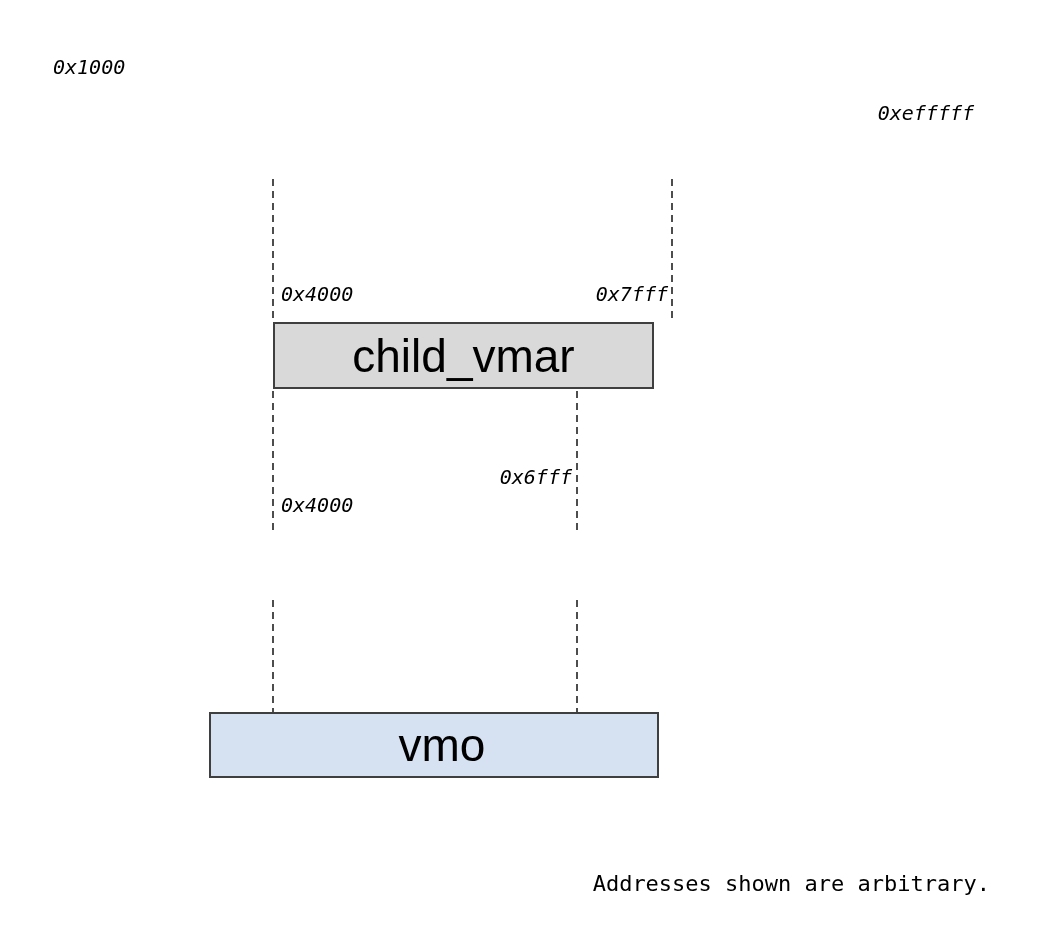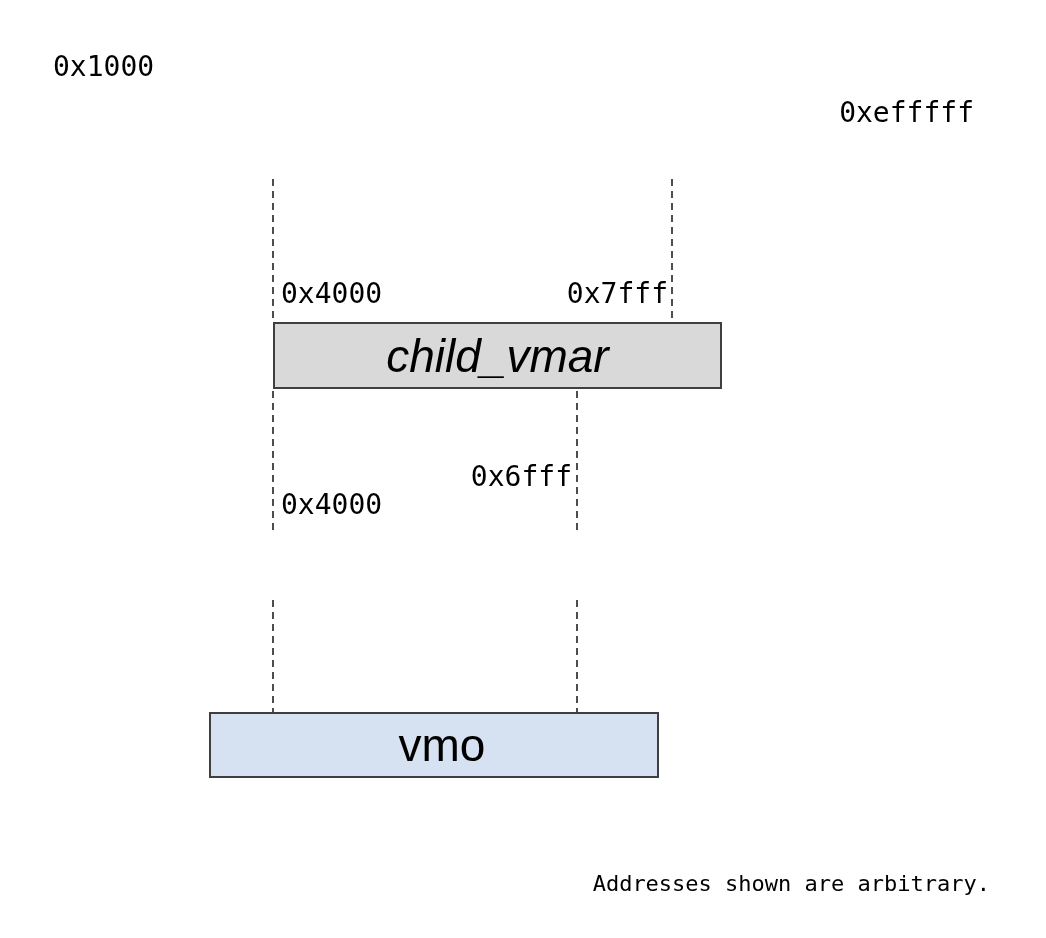--- a/index.html
+++ b/index.html
@@ -12,24 +12,25 @@
     width: 1046px;
     height: 938px;
     background: var(--background, #ffffff);
     font-family: "Liberation Sans", sans-serif;
     color: var(--text, #000000);
     overflow: hidden;
   }
   .addr {
     position: absolute;
     font-family: "DejaVu Sans Mono", monospace;
-    font-size: 28px;
+    font-size: 20px;
     line-height: 28px;
     white-space: nowrap;
     color: var(--text, #000000);
+    font-style: italic;
   }
   .box {
     position: absolute;
     box-sizing: border-box;
     background: var(--region-fill, #d9d9d9);
     border: 2px solid var(--border, #3f3f3f);
     display: flex;
     align-items: center;
     justify-content: center;
     font-size: 46px;
@@ -67,21 +68,21 @@
   <div class="addr" style="left:53px; top:53px;">0x1000</div>
   <div class="addr" style="right:72px; top:53px; text-align:right;margin-top:46px;">0xefffff</div>
 
 
   <div class="dash" style="left:272px; top:179px; height:143px;"></div>
   <div class="dash" style="left:671px; top:179px; height:143px;"></div>
 
   <div class="addr" style="left:281px; top:280px;">0x4000</div>
   <div class="addr" style="right:378px; top:280px; text-align:right;">0x7fff</div>
 
-  <div class="box" style="left:273px; top:322px; width:449px; height:67px;font-style:italic;">
+  <div class="box" style="left:273px; top:322px; width:381px; height:67px;">
     <span>child_vmar</span>
   </div>
 
   <div class="dash" style="left:272px; top:391px; height:140px;"></div>
   <div class="dash" style="left:576px; top:391px; height:140px;"></div>
 
   <div class="addr" style="left:281px; top:491px;">0x4000</div>
   <div class="addr" style="right:474px; top:463px; text-align:center;">0x6fff</div>
 
 

